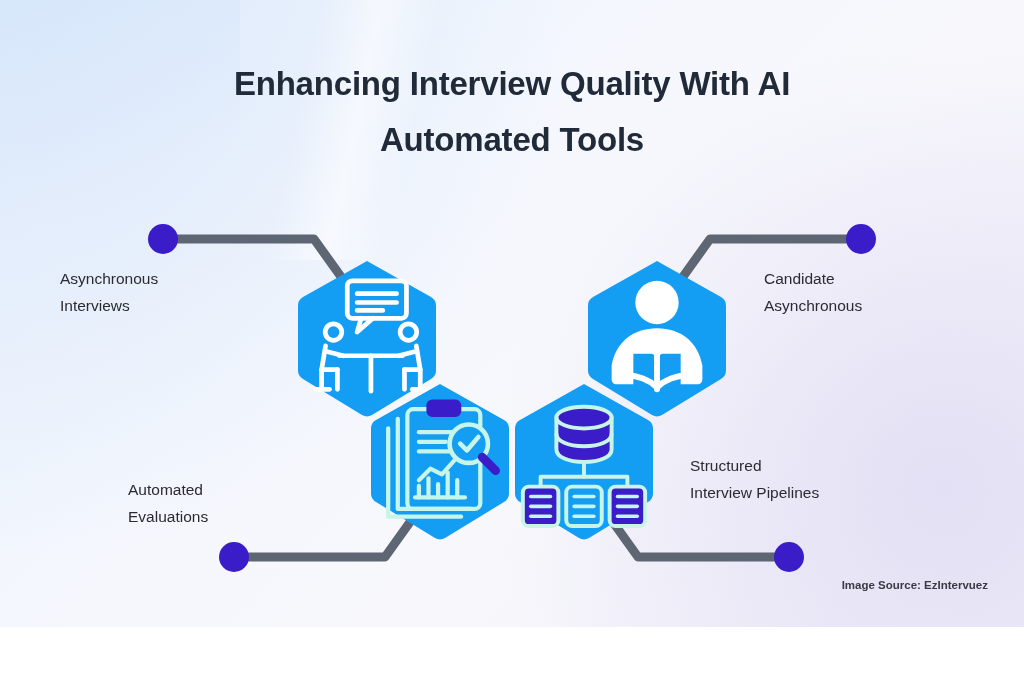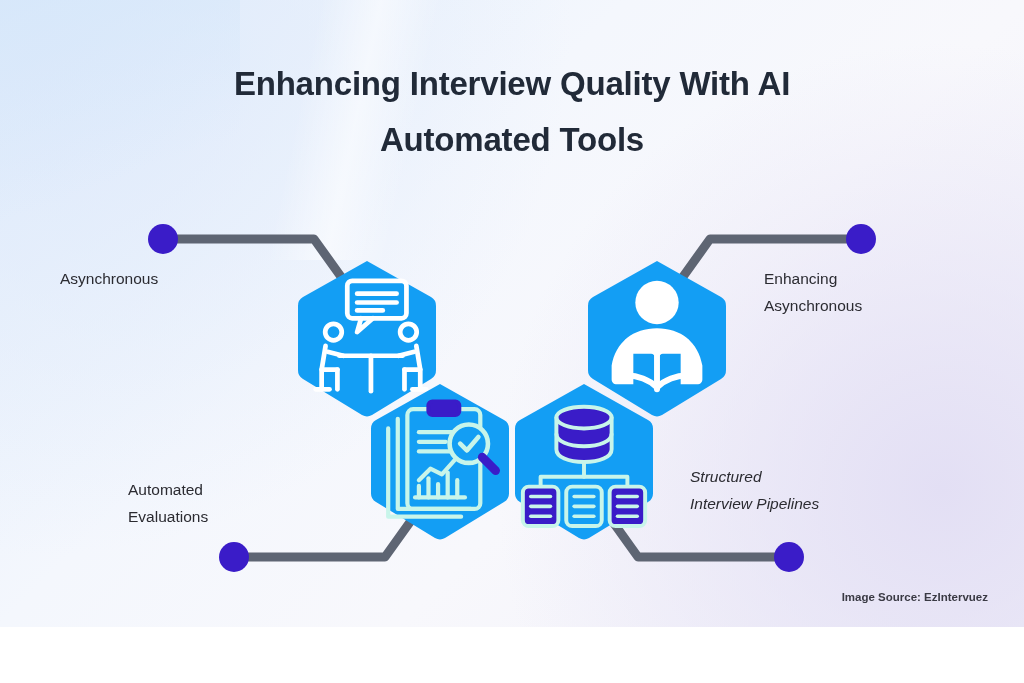--- a/index.html
+++ b/index.html
@@ -75,26 +75,26 @@
     font-size:15.5px;
     line-height:27px;
     color:#2b2b31;
     white-space:nowrap;
   }
   .label .l { display:block; }
 
   #lbl-async { left:60px;  top:265px; width:200px; }
   #lbl-cand  { left:764px; top:265px; width:200px; }
   #lbl-eval  { left:128px; top:476px; width:200px; }
-  #lbl-pipe  { left:690px; top:463px; width:200px;font-style:italic; }
+  #lbl-pipe  { left:690px; top:452px; width:200px; }
 
   
   #credit {
     position:absolute;
-    right:36px; bottom:24px;
+    right:36px; bottom:36px;
     font-size:11.5px;
     font-weight:bold;
     color:#3a3a44;
   }
 </style>
 </head>
 <body>
 
 <div id="canvas">
 
@@ -253,24 +253,25 @@
           <line x1="53" y1="54" x2="63" y2="54"></line>
           <line x1="53" y1="59" x2="63" y2="59"></line>
           <line x1="53" y1="64" x2="63" y2="64"></line>
         </g>
       </svg>
     </div>
   </div>
 
   <div class="label" id="lbl-async">
     <span class="l">Asynchronous</span>
+    <span class="l">Interviews</span>
   </div>
 
   <div class="label" id="lbl-cand">
-    <span class="l">Enhancing</span>
+    <span class="l">Candidate</span>
     <span class="l">Asynchronous</span>
   </div>
 
   <div class="label" id="lbl-eval">
     <span class="l">Automated</span>
     <span class="l">Evaluations</span>
   </div>
 
   <div class="label" id="lbl-pipe">
     <span class="l">Structured</span>

